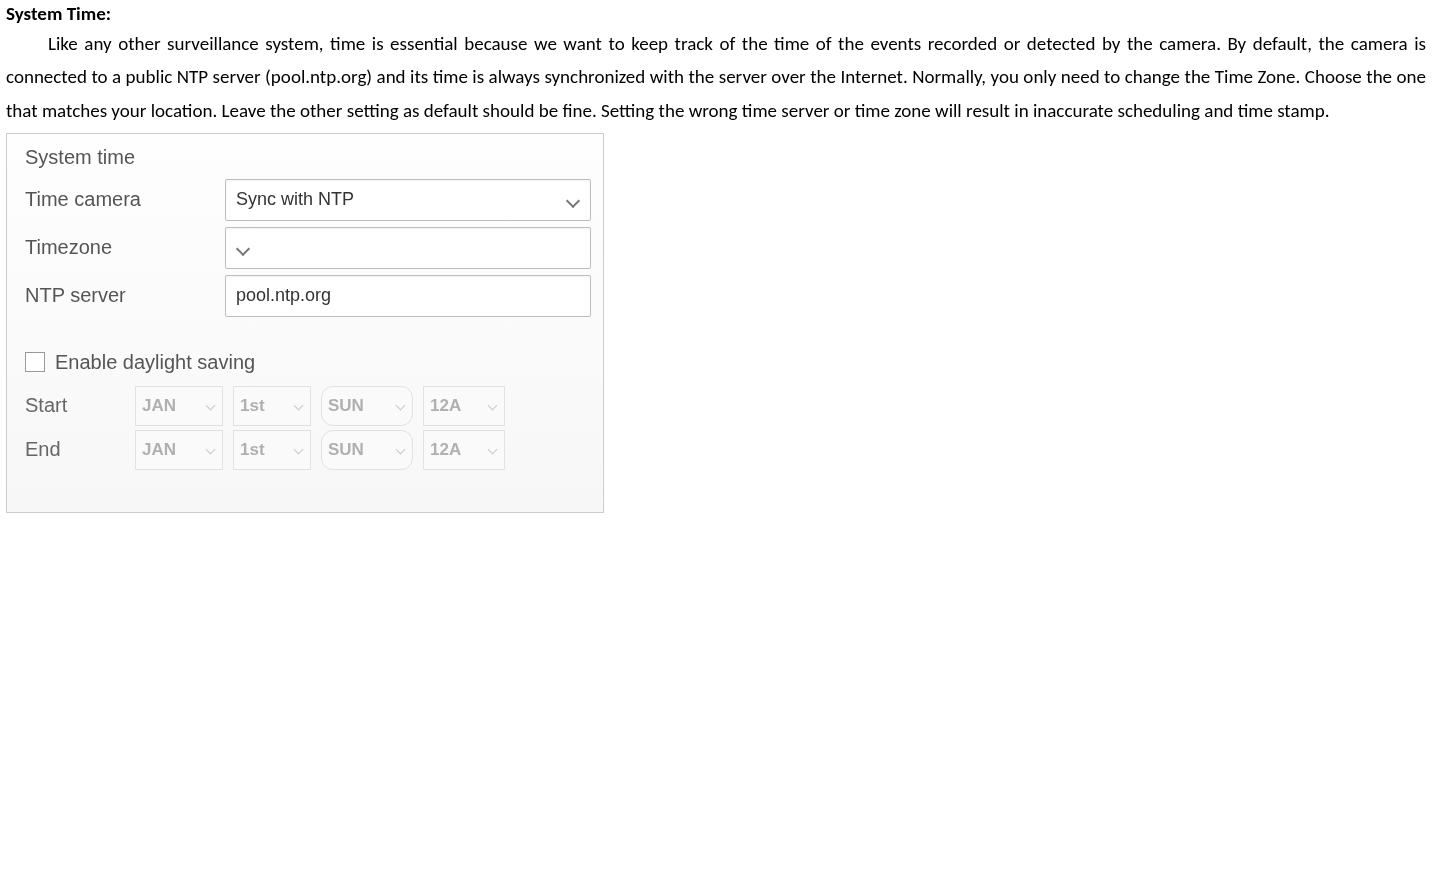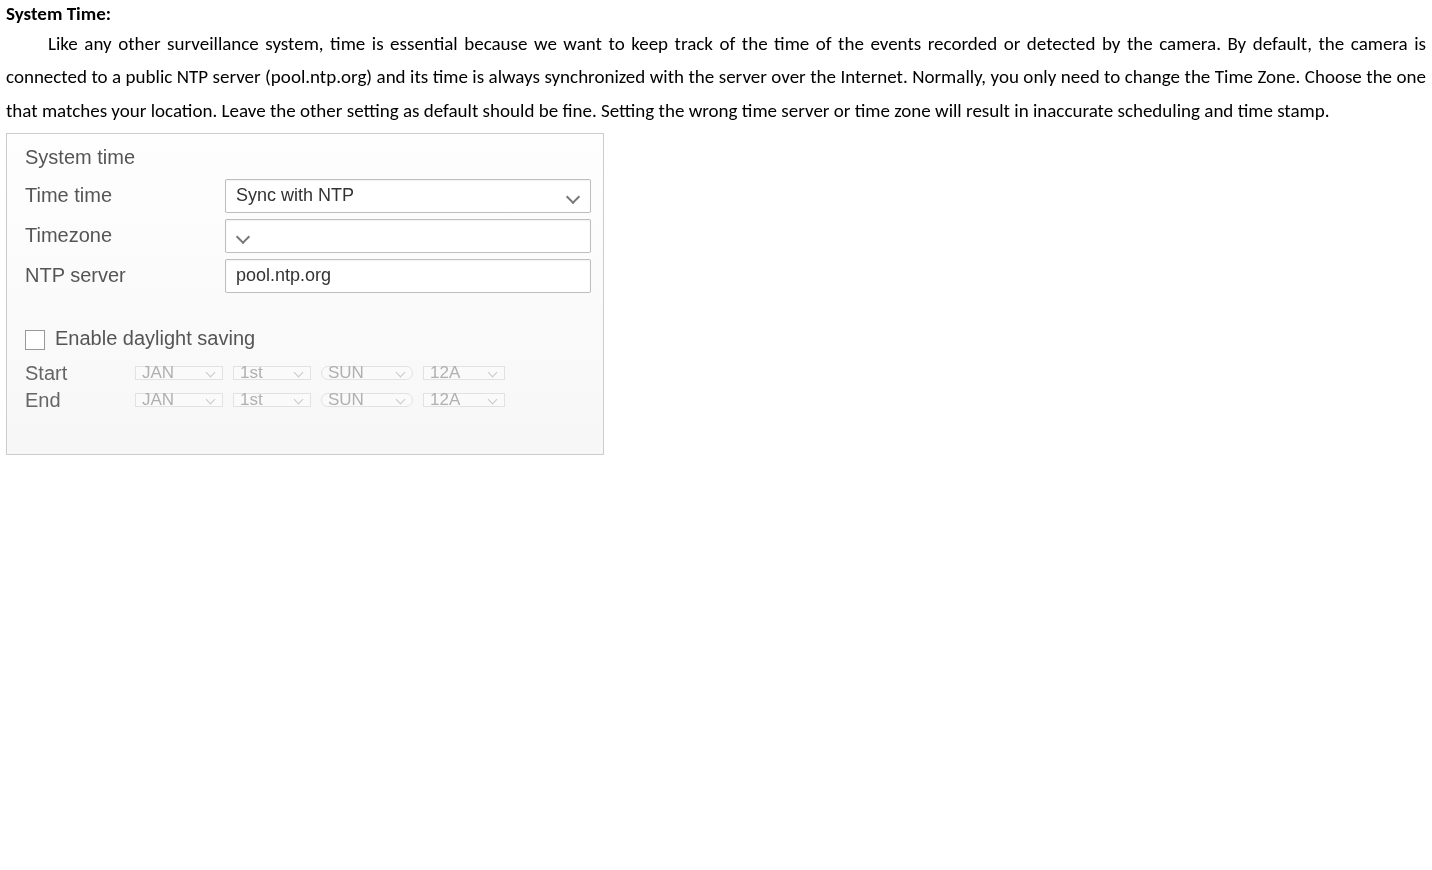--- a/index.html
+++ b/index.html
@@ -54,21 +54,21 @@
     align-items: center;
     margin: 6px 0;
   }
   .form-label {
     width: 200px;
     font-size: 20px;
     color: #555;
   }
   .select-box, .text-input {
     flex: 1;
-    height: 34px;
+    height: 42px;
     background: #fff;
     border: 1px solid #bdbdbd;
     border-radius: 2px;
     box-shadow: inset 0 1px 2px rgba(0,0,0,0.05);
     display: flex;
     align-items: center;
     padding: 0 10px;
     font-size: 18px;
     color: #333;
     box-sizing: border-box;
@@ -90,21 +90,21 @@
     top: 3px;
     width: 8px;
     height: 8px;
     border-right: 2px solid #777;
     border-bottom: 2px solid #777;
     transform: rotate(45deg);
   }
 
   .checkbox-row {
     display: flex;
-    align-items: flex-end;
+    align-items: center;
     margin: 34px 0 12px 0;
     font-size: 20px;
     color: #555;
   }
   .checkbox {
     width: 20px;
     height: 20px;
     border: 1px solid #999;
     background: #fff;
     margin-right: 10px;
@@ -120,27 +120,28 @@
   .dst-label {
     width: 110px;
     font-size: 20px;
     color: #666;
   }
   .dst-select {
     display: flex;
     align-items: center;
     justify-content: space-between;
     padding: 0 6px;
-    height: 14px;
+    height: 40px;
     border: 1px solid #e2e2e2;
     background: #fafafa;
     margin-right: 10px;
     font-size: 17px;
     color: #b0b0b0;
     box-sizing: border-box;
+    font-weight: bold;
   }
   .dst-select .mini-chev {
     width: 10px;
     height: 10px;
     display: inline-block;
     position: relative;
     margin-left: 4px;
   }
   .dst-select .mini-chev::before {
     content: "";
@@ -176,21 +177,21 @@
 
   <p class="paragraph">
     <span class="indent"></span><span>Like any other surveillance system, time is essential because we want to keep track of the time of the events recorded or detected by the camera. By default, the camera is connected to a public NTP server (pool.ntp.org) and its time is always synchronized with the server over the Internet. Normally, you only need to change the </span><span class="bold-inline">Time Zone</span><span>. Choose the one that matches your location. Leave the other setting as default should be fine. Setting the wrong time server or time zone will result in inaccurate scheduling and time stamp.</span>
   </p>
 
   <div class="ui-panel">
 
     <div class="section-title">System time</div>
 
     <div class="form-row">
-      <div class="form-label">Time time</div>
+      <div class="form-label">Time camera</div>
       <div class="select-box">
         <span class="select-value">Sync with NTP</span>
         <span class="chev"></span>
       </div>
     </div>
 
     <div class="form-row">
       <div class="form-label">Timezone</div>
       <div class="select-box">
         <span class="chev"></span>

